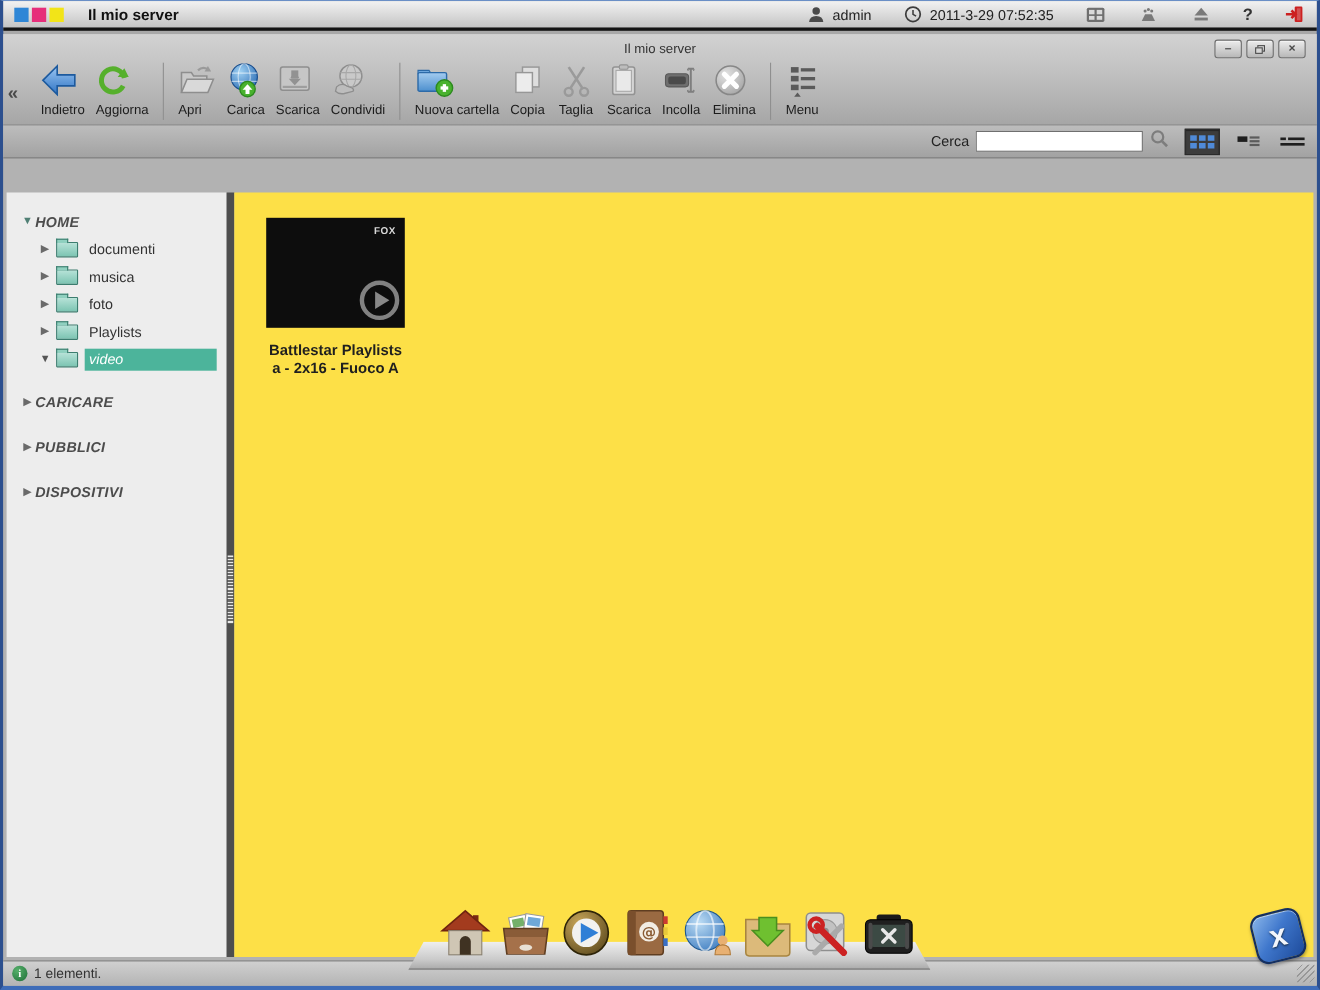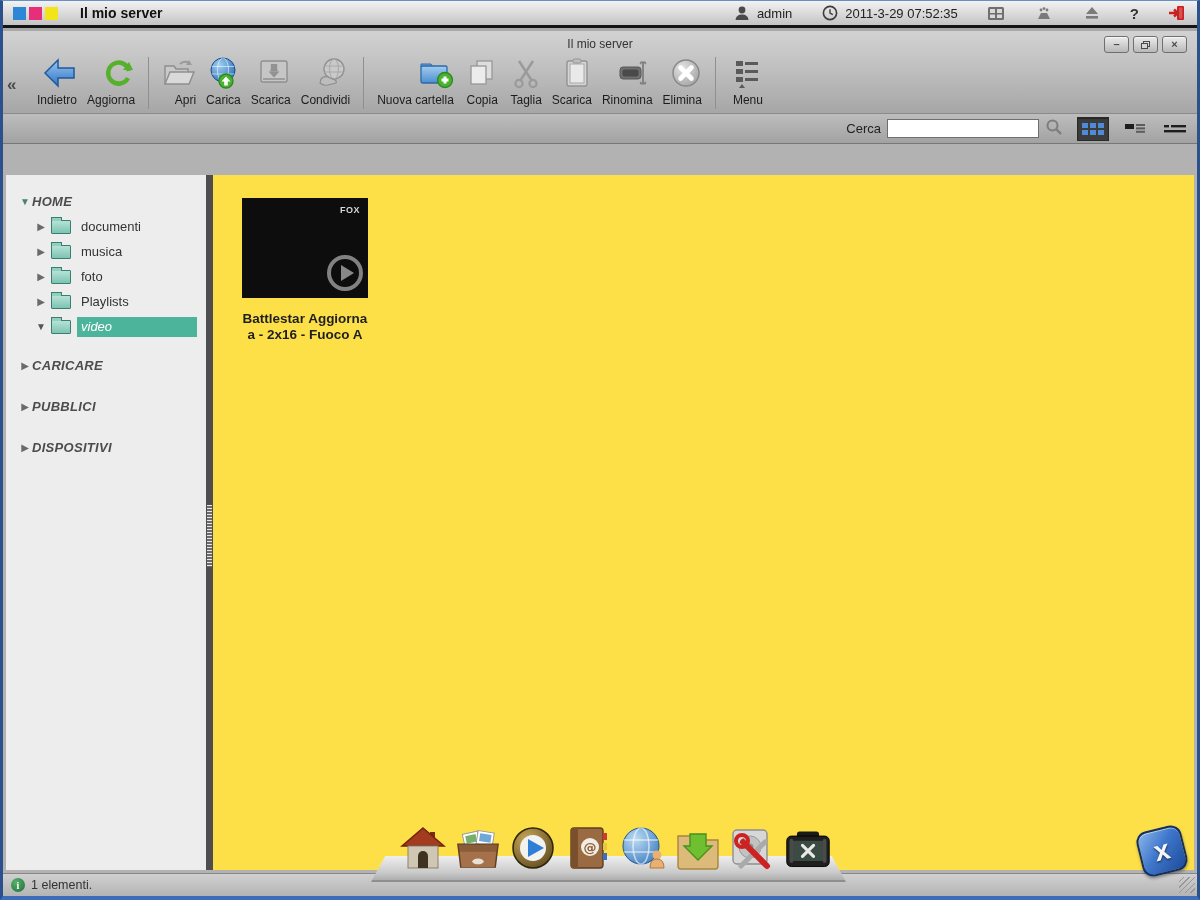--- a/index.html
+++ b/index.html
@@ -51,21 +51,21 @@
   .restore-glyph { position:relative; width:9px; height:8px; }
   .restore-glyph .r1 { position:absolute; top:0; right:0; width:7px; height:6px; border:1px solid #4a4a4a; }
   .restore-glyph .r2 { position:absolute; bottom:0; left:0; width:7px; height:6px; border:1px solid #4a4a4a; background:#d6d6d6; }
 
   
   .toolbar { display:flex; align-items:flex-start; padding-left:26px; height:56px; }
   .collapse-ch {
     position:absolute; left:4px; top:44px; font-size:17px; font-weight:bold; color:#4a4a4a;
   }
   .tool-btn {
-    display:flex; flex-direction:column; align-items:flex-end; justify-content:flex-start;
+    display:flex; flex-direction:column; align-items:flex-start; justify-content:flex-start;
     padding:0 5px; min-width:44px; cursor:default;
   }
   .tool-btn .ticon { height:36px; display:flex; align-items:center; justify-content:center; }
   .tool-btn .tlabel { font-size:12px; color:#1c1c1c; white-space:nowrap; margin-top:2px; }
   .tool-sep { width:1px; background:#8f8f8f; height:52px; margin:2px 8px 0 8px; }
 
   
   .searchrow {
     height:30px; margin:0 -3px; padding:0 8px 0 3px;
     background:linear-gradient(#bdbdbd,#a2a2a2);
@@ -388,21 +388,21 @@
 
         <div class="tool-btn">
           <span class="ticon">
             <svg width="36" height="30" viewBox="0 0 36 30">
               <rect x="3" y="9" width="21" height="12" rx="3" fill="#6f6f6f" stroke="#595959"></rect>
               <rect x="5.5" y="11.5" width="16" height="7" rx="2" fill="#4a4a4a"></rect>
               <path d="M28 4 q2 2 0 2 M28 26 q2 -2 0 -2 M24 4 q-2 2 0 2 M24 26 q-2 -2 0 -2" stroke="#7e7e7e" fill="none"></path>
               <path d="M26 5 V25 M23.5 4.5 h5 M23.5 25.5 h5" stroke="#7e7e7e" stroke-width="1.8" fill="none"></path>
             </svg>
           </span>
-          <span class="tlabel">Rinomina</span>
+          <span class="tlabel">Incolla</span>
         </div>
 
         <div class="tool-btn">
           <span class="ticon">
             <svg width="32" height="32" viewBox="0 0 32 32">
               <defs>
                   <radialGradient id="dg" cx=".35" cy=".3" r=".9">
                     <stop offset="0" stop-color="#e3e3e3"></stop>
                     <stop offset="1" stop-color="#9c9c9c"></stop>
                   </radialGradient>
@@ -534,21 +534,21 @@
 
       <div class="mainarea">
         <div class="file-card">
           <div class="thumb">
             <span class="fox-badge">FOX</span>
             <span class="play-ring">
               <span class="play-tri"></span>
             </span>
           </div>
           <div class="file-name">
-            <div>Battlestar Aggiorna</div>
+            <div>Battlestar Playlists</div>
             <div>a - 2x16 - Fuoco A</div>
           </div>
         </div>
       </div>
 
     </div>
 
     <div class="statusbar">
       <span class="info-ic">i</span>
       <span class="status-text">1 elementi.</span>

